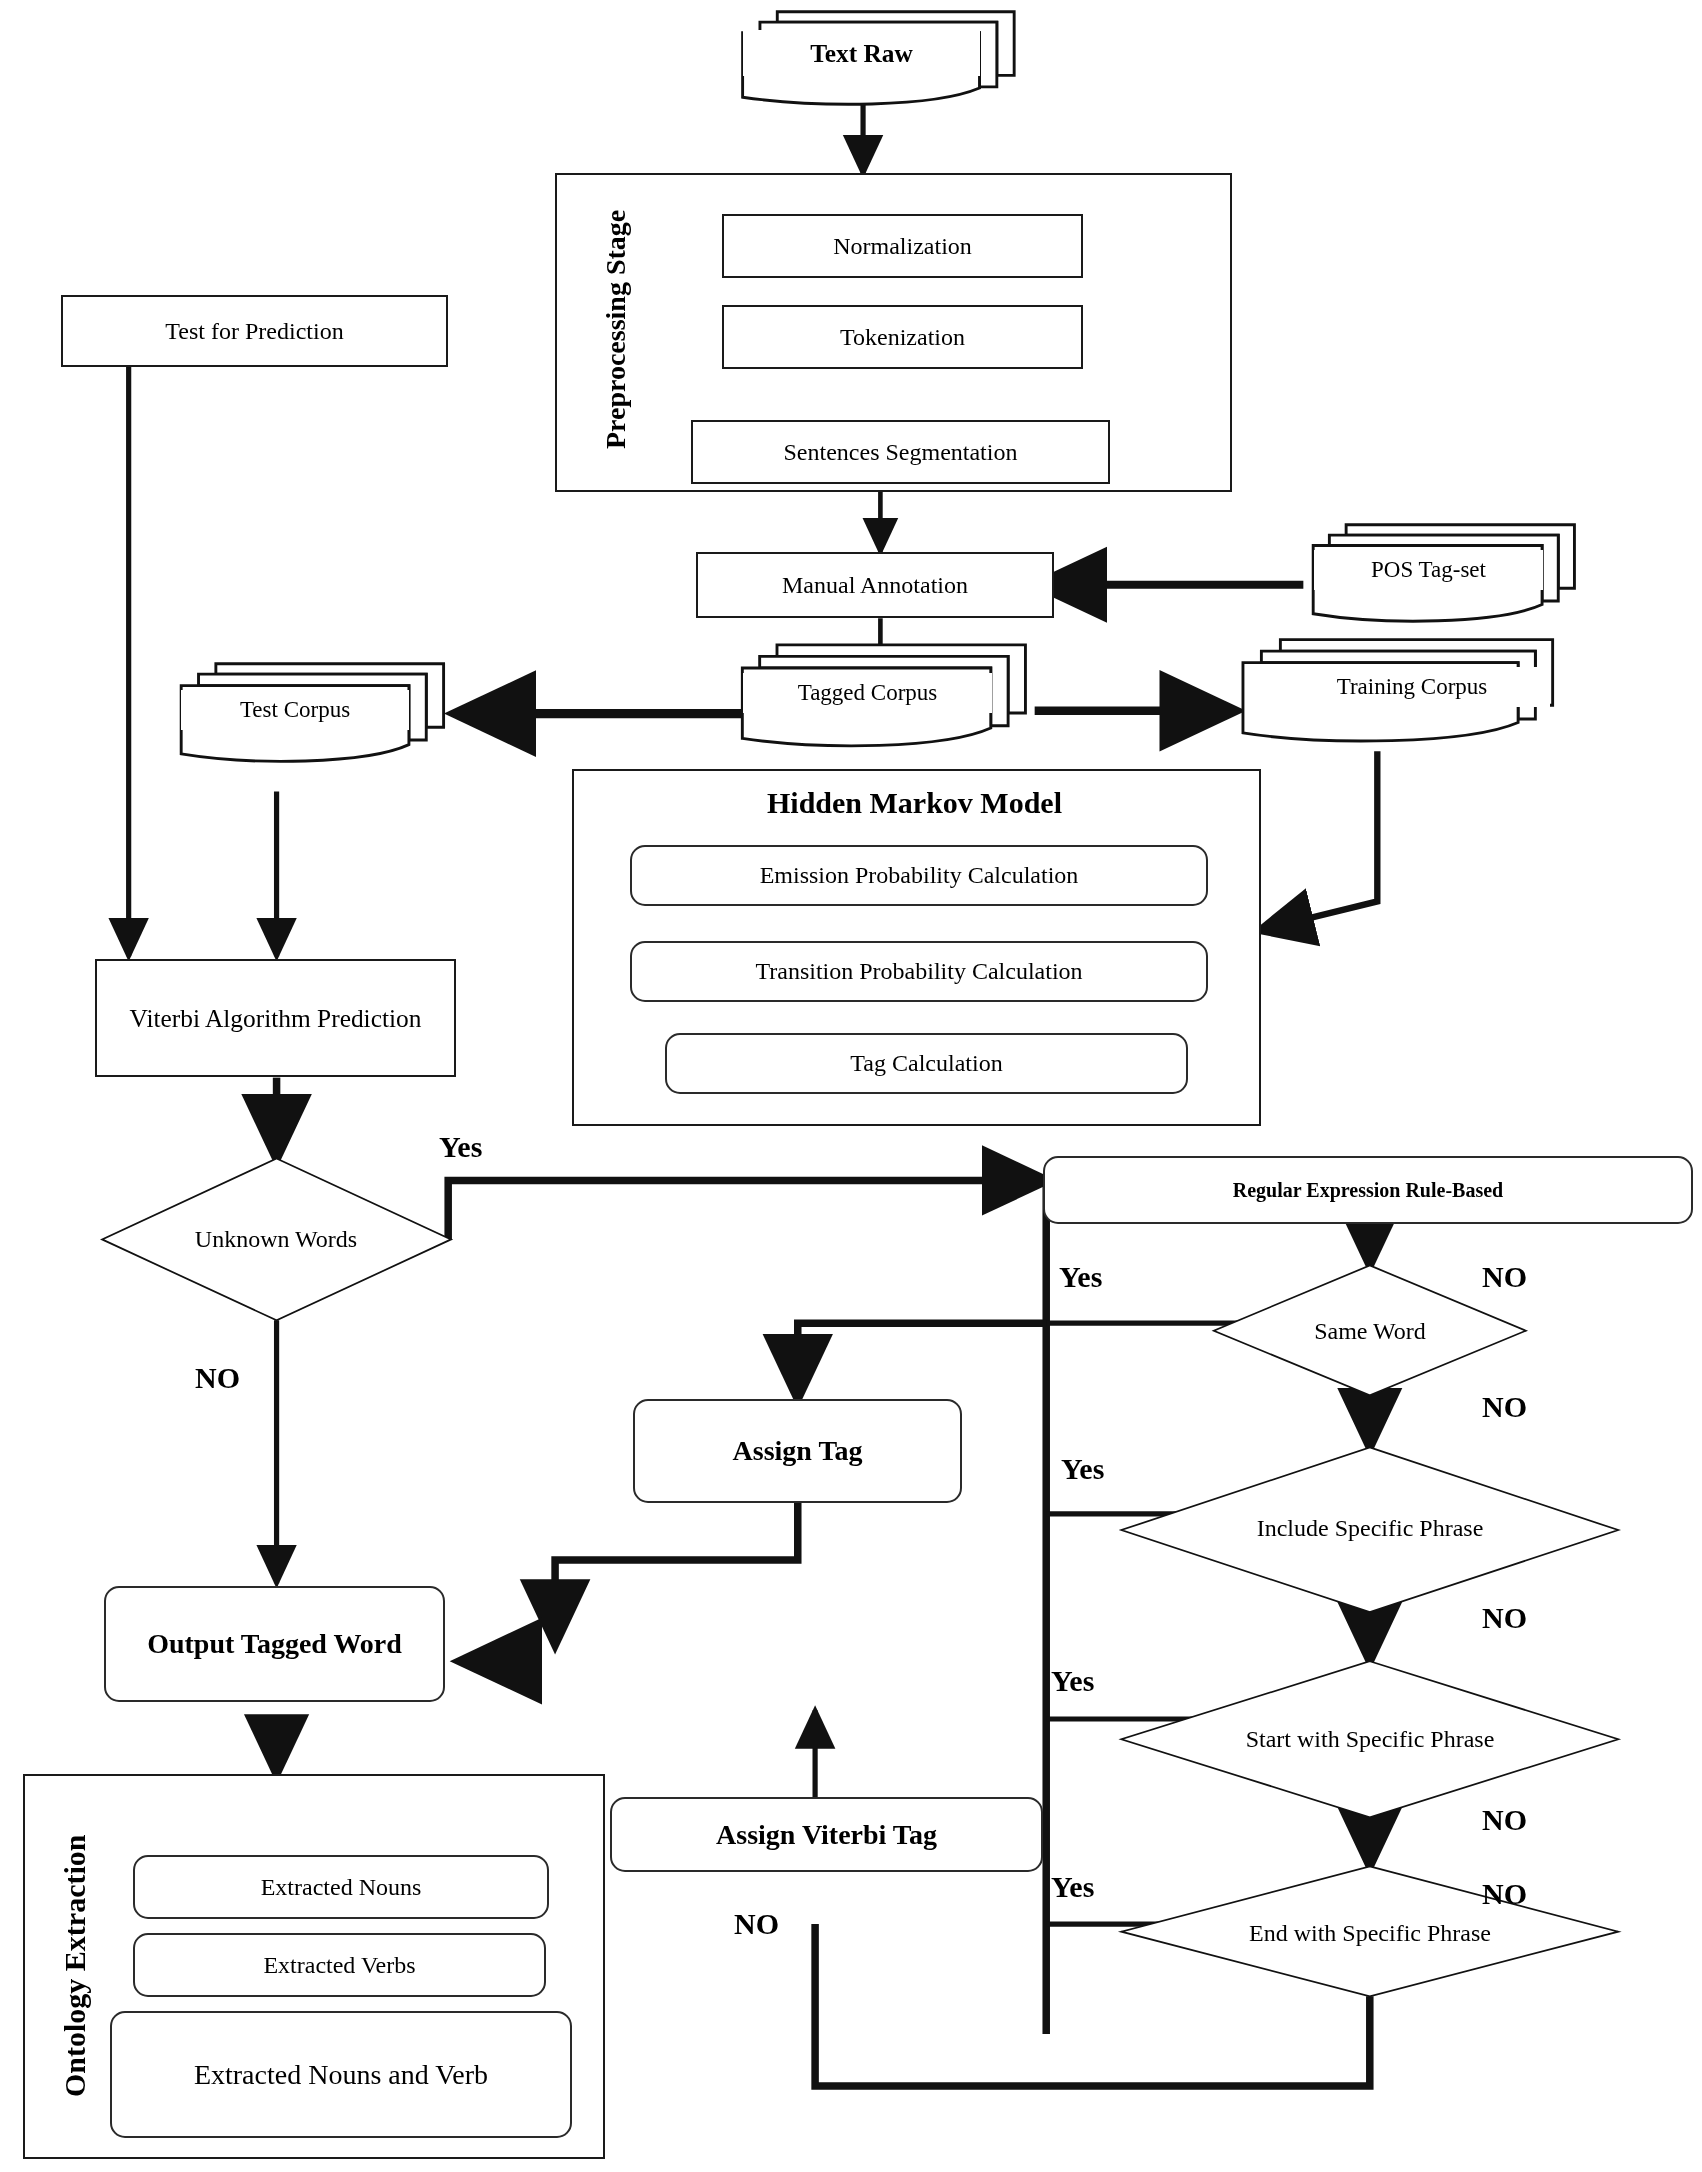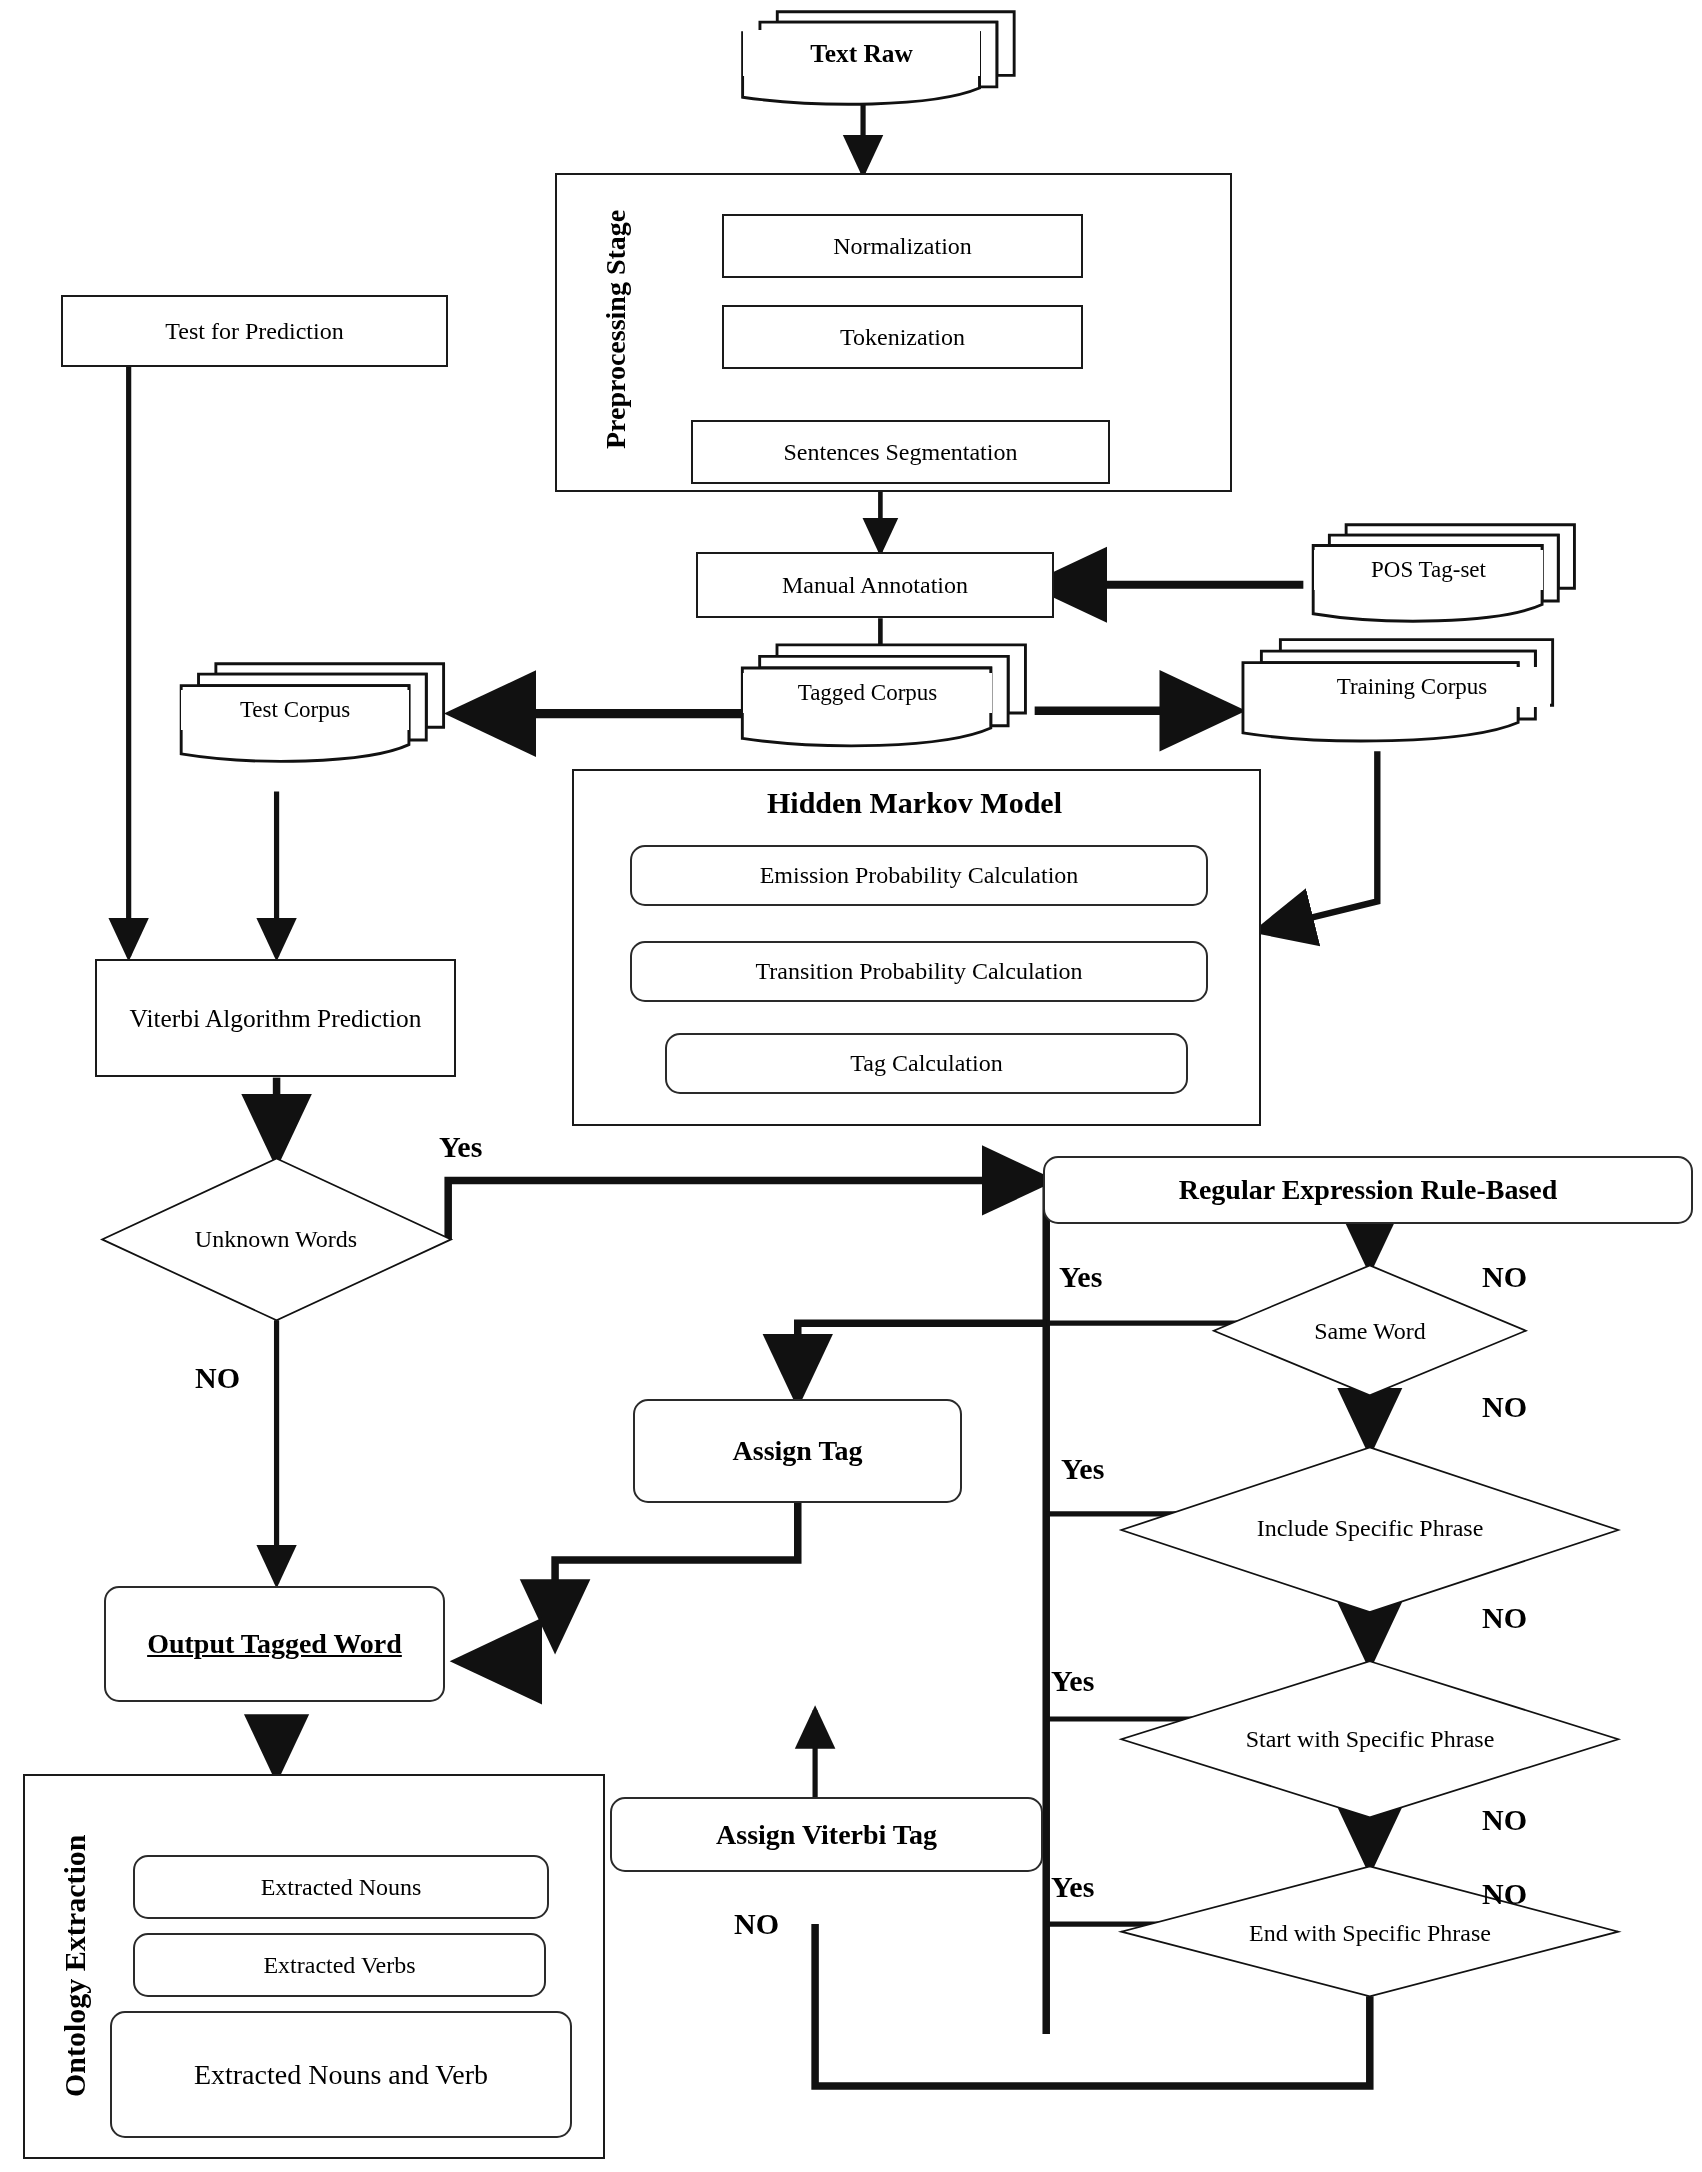--- a/index.html
+++ b/index.html
@@ -186,21 +186,21 @@
   </div>
 
   <div class="node rect" style="left:95px;top:959px;width:361px;height:118px;font-size:25.4px;">
     <span>Viterbi Algorithm Prediction</span>
   </div>
 
   <div class="node" style="left:172px;top:1199px;width:208px;height:81px;font-size:24px;border:none;background:transparent;">
     <span>Unknown Words</span>
   </div>
 
-  <div class="node round bold" style="left:1043px;top:1156px;width:650px;height:68px;font-size:28px;">
+  <div class="node round bold" style="left:1043px;top:1156px;width:650px;height:68px;font-size:20px;">
     <span>Regular Expression Rule-Based</span>
   </div>
 
   <div class="node" style="left:1243px;top:1309px;width:254px;height:44px;font-size:24px;border:none;background:transparent;">
     <span>Same Word</span>
   </div>
   <div class="node" style="left:1211px;top:1485px;width:318px;height:87px;font-size:24px;border:none;background:transparent;">
     <span>Include Specific Phrase</span>
   </div>
   <div class="node" style="left:1211px;top:1696px;width:318px;height:87px;font-size:24px;border:none;background:transparent;">
@@ -212,21 +212,21 @@
 
   <div class="node round bold" style="left:633px;top:1399px;width:329px;height:104px;font-size:28px;">
     <span>Assign Tag</span>
   </div>
 
 
   <div class="node round bold" style="left:610px;top:1797px;width:433px;height:75px;font-size:28px;">
     <span>Assign Viterbi Tag</span>
   </div>
 
-  <div class="node round bold" style="left:104px;top:1586px;width:341px;height:116px;font-size:28px;text-decoration:underline;">
+  <div class="node round bold" style="left:104px;top:1586px;width:341px;height:116px;font-size:28px;">
     <span>Output Tagged Word</span>
   </div>
 
   <div class="frame" style="position:absolute;left:23px;top:1774px;width:578px;height:381px;"></div>
   <div class="vlabel" style="left:43px;top:1792px;width:64px;height:347px;font-size:30px;">
     <span>Ontology Extraction</span>
   </div>
   <div class="node round" style="left:133px;top:1855px;width:416px;height:64px;font-size:24px;">
     <span>Extracted Nouns</span>
   </div>

